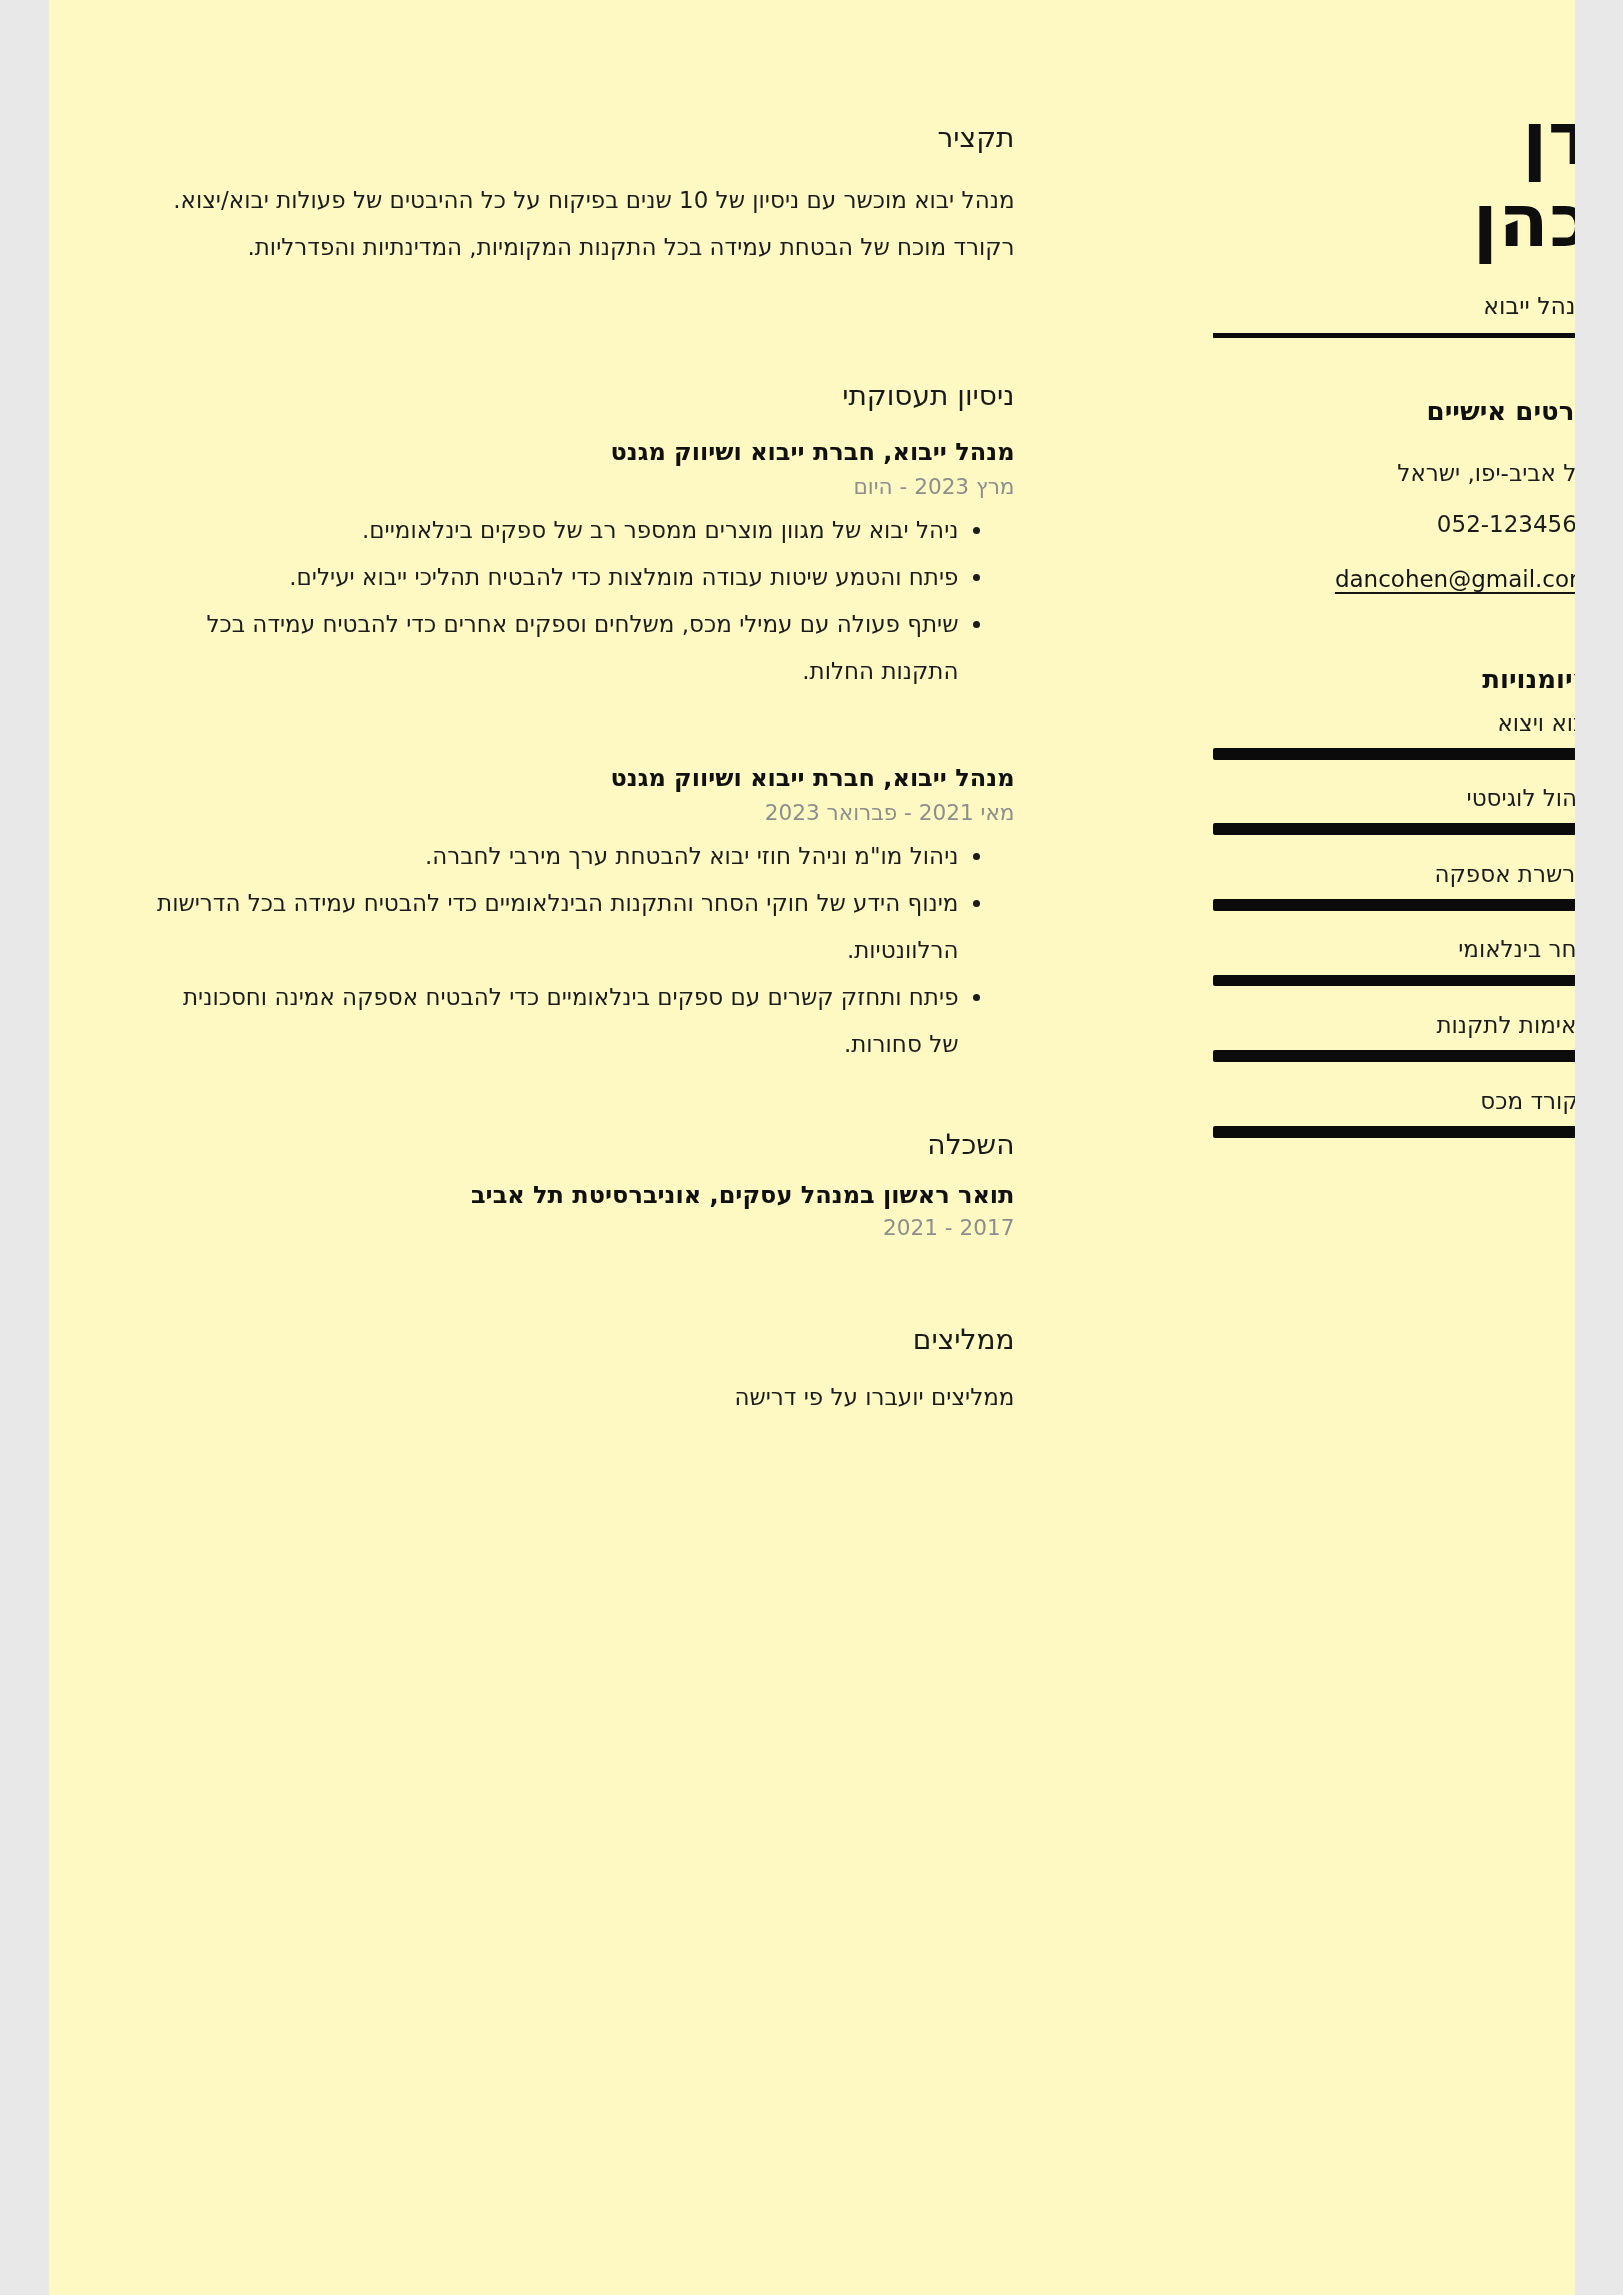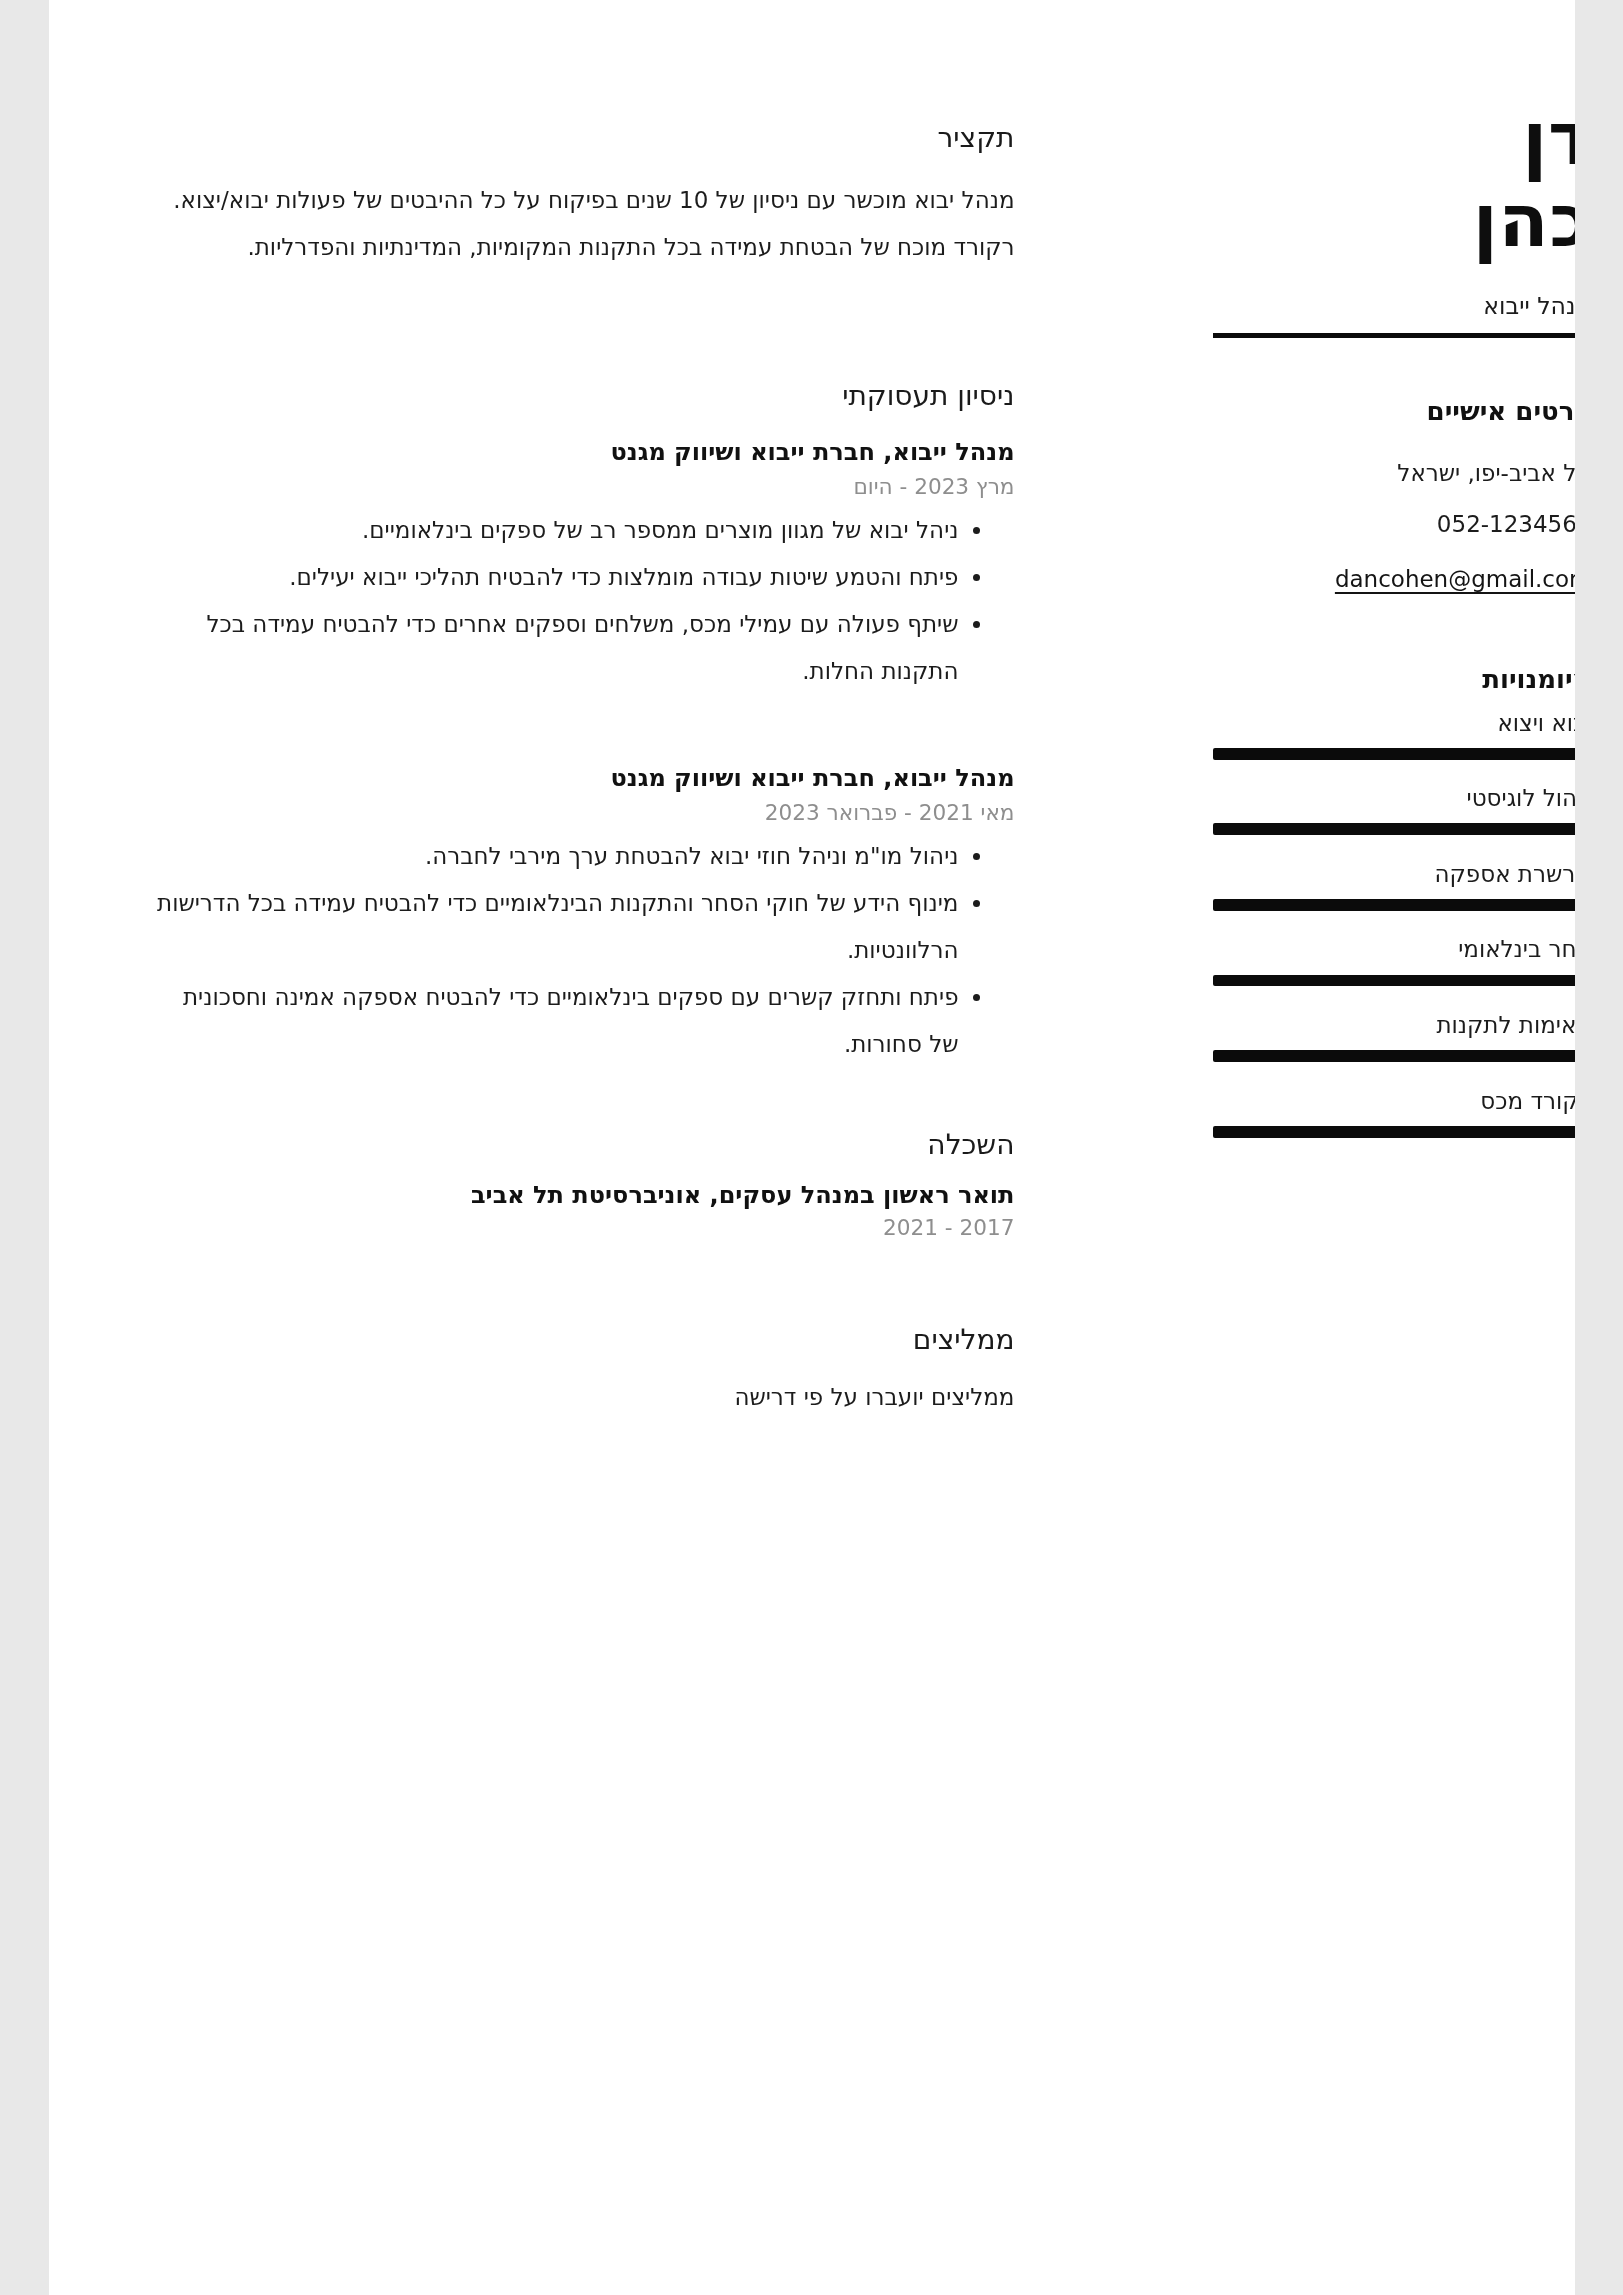--- a/index.html
+++ b/index.html
@@ -1,20 +1,20 @@
 <!DOCTYPE html>
 <html lang="he" style="font-size:10.5px"><head>
 <meta charset="utf-8">
 <style>
   html, body { margin: 0; padding: 0; background: #e8e8e8; }
   .page {
     position: relative;
     width: 1526px;
     height: 2295px;
-    background: #ffffff;
+    background: #fef9c3;
     font-family: "DejaVu Sans", "Liberation Sans", sans-serif;
     color: #151515;
     direction: rtl;
     overflow: hidden;
     margin: 0 auto;
   }
 
   
   .main-col {
     position: absolute;

